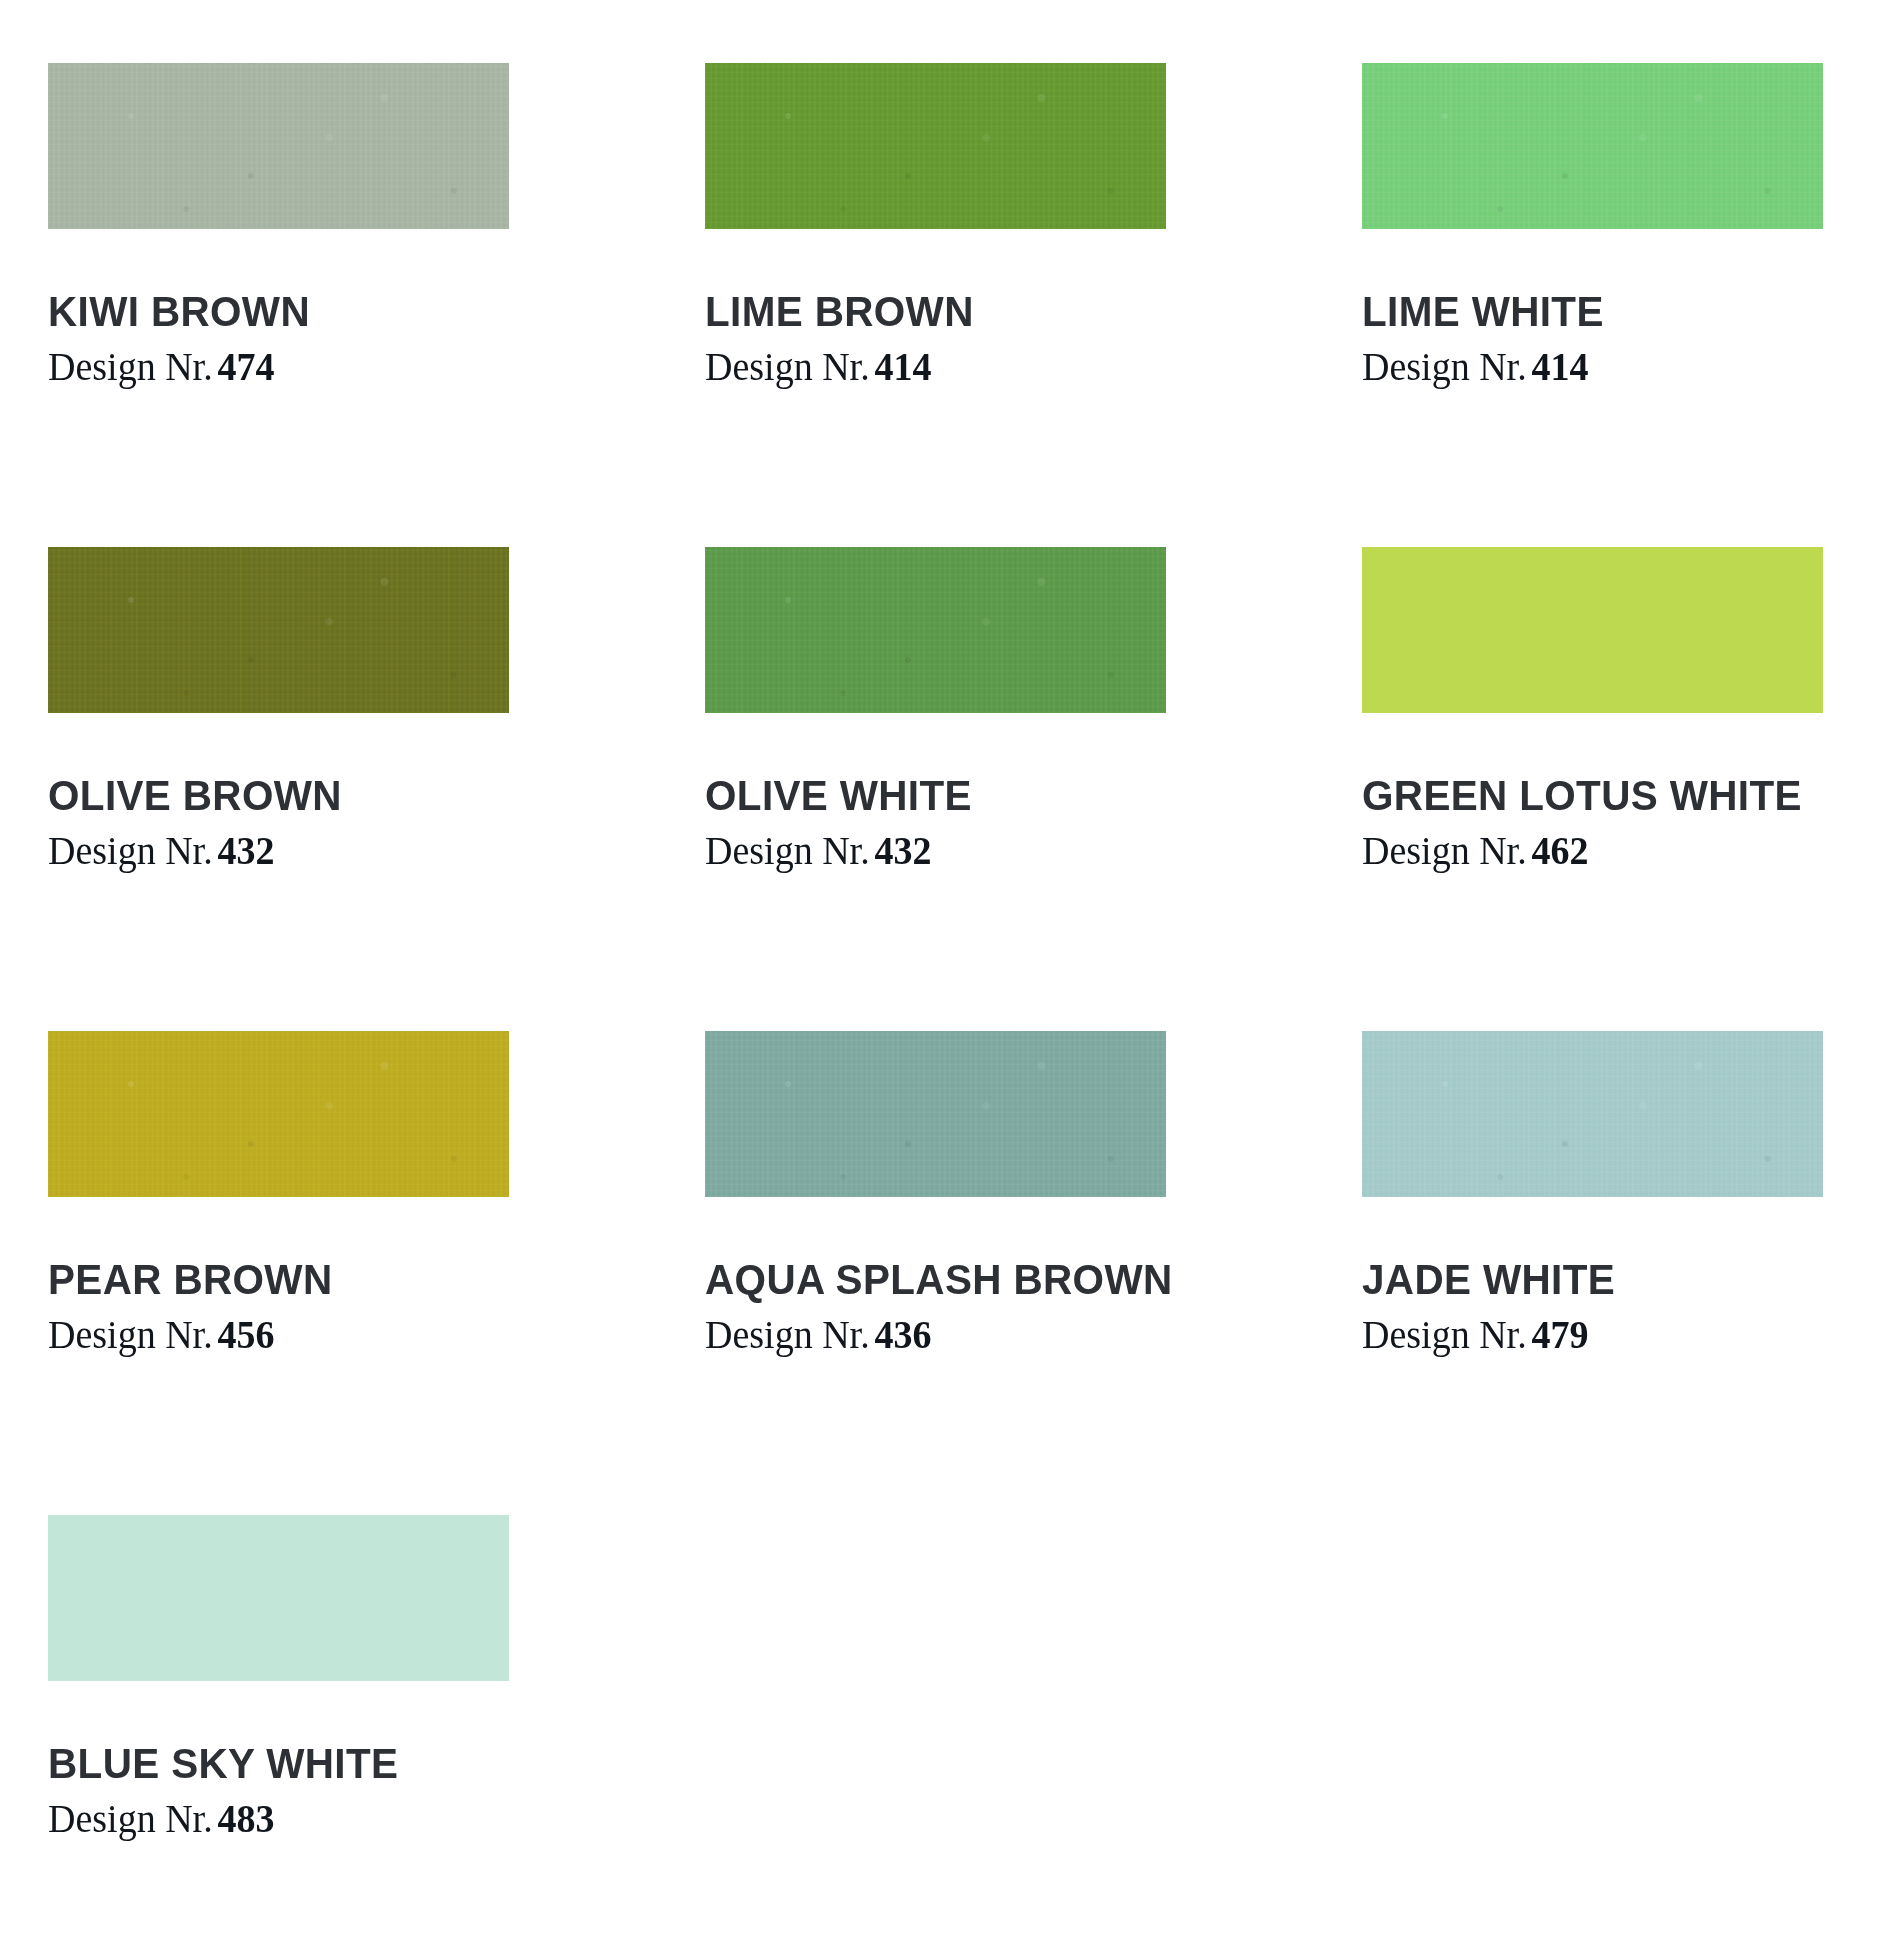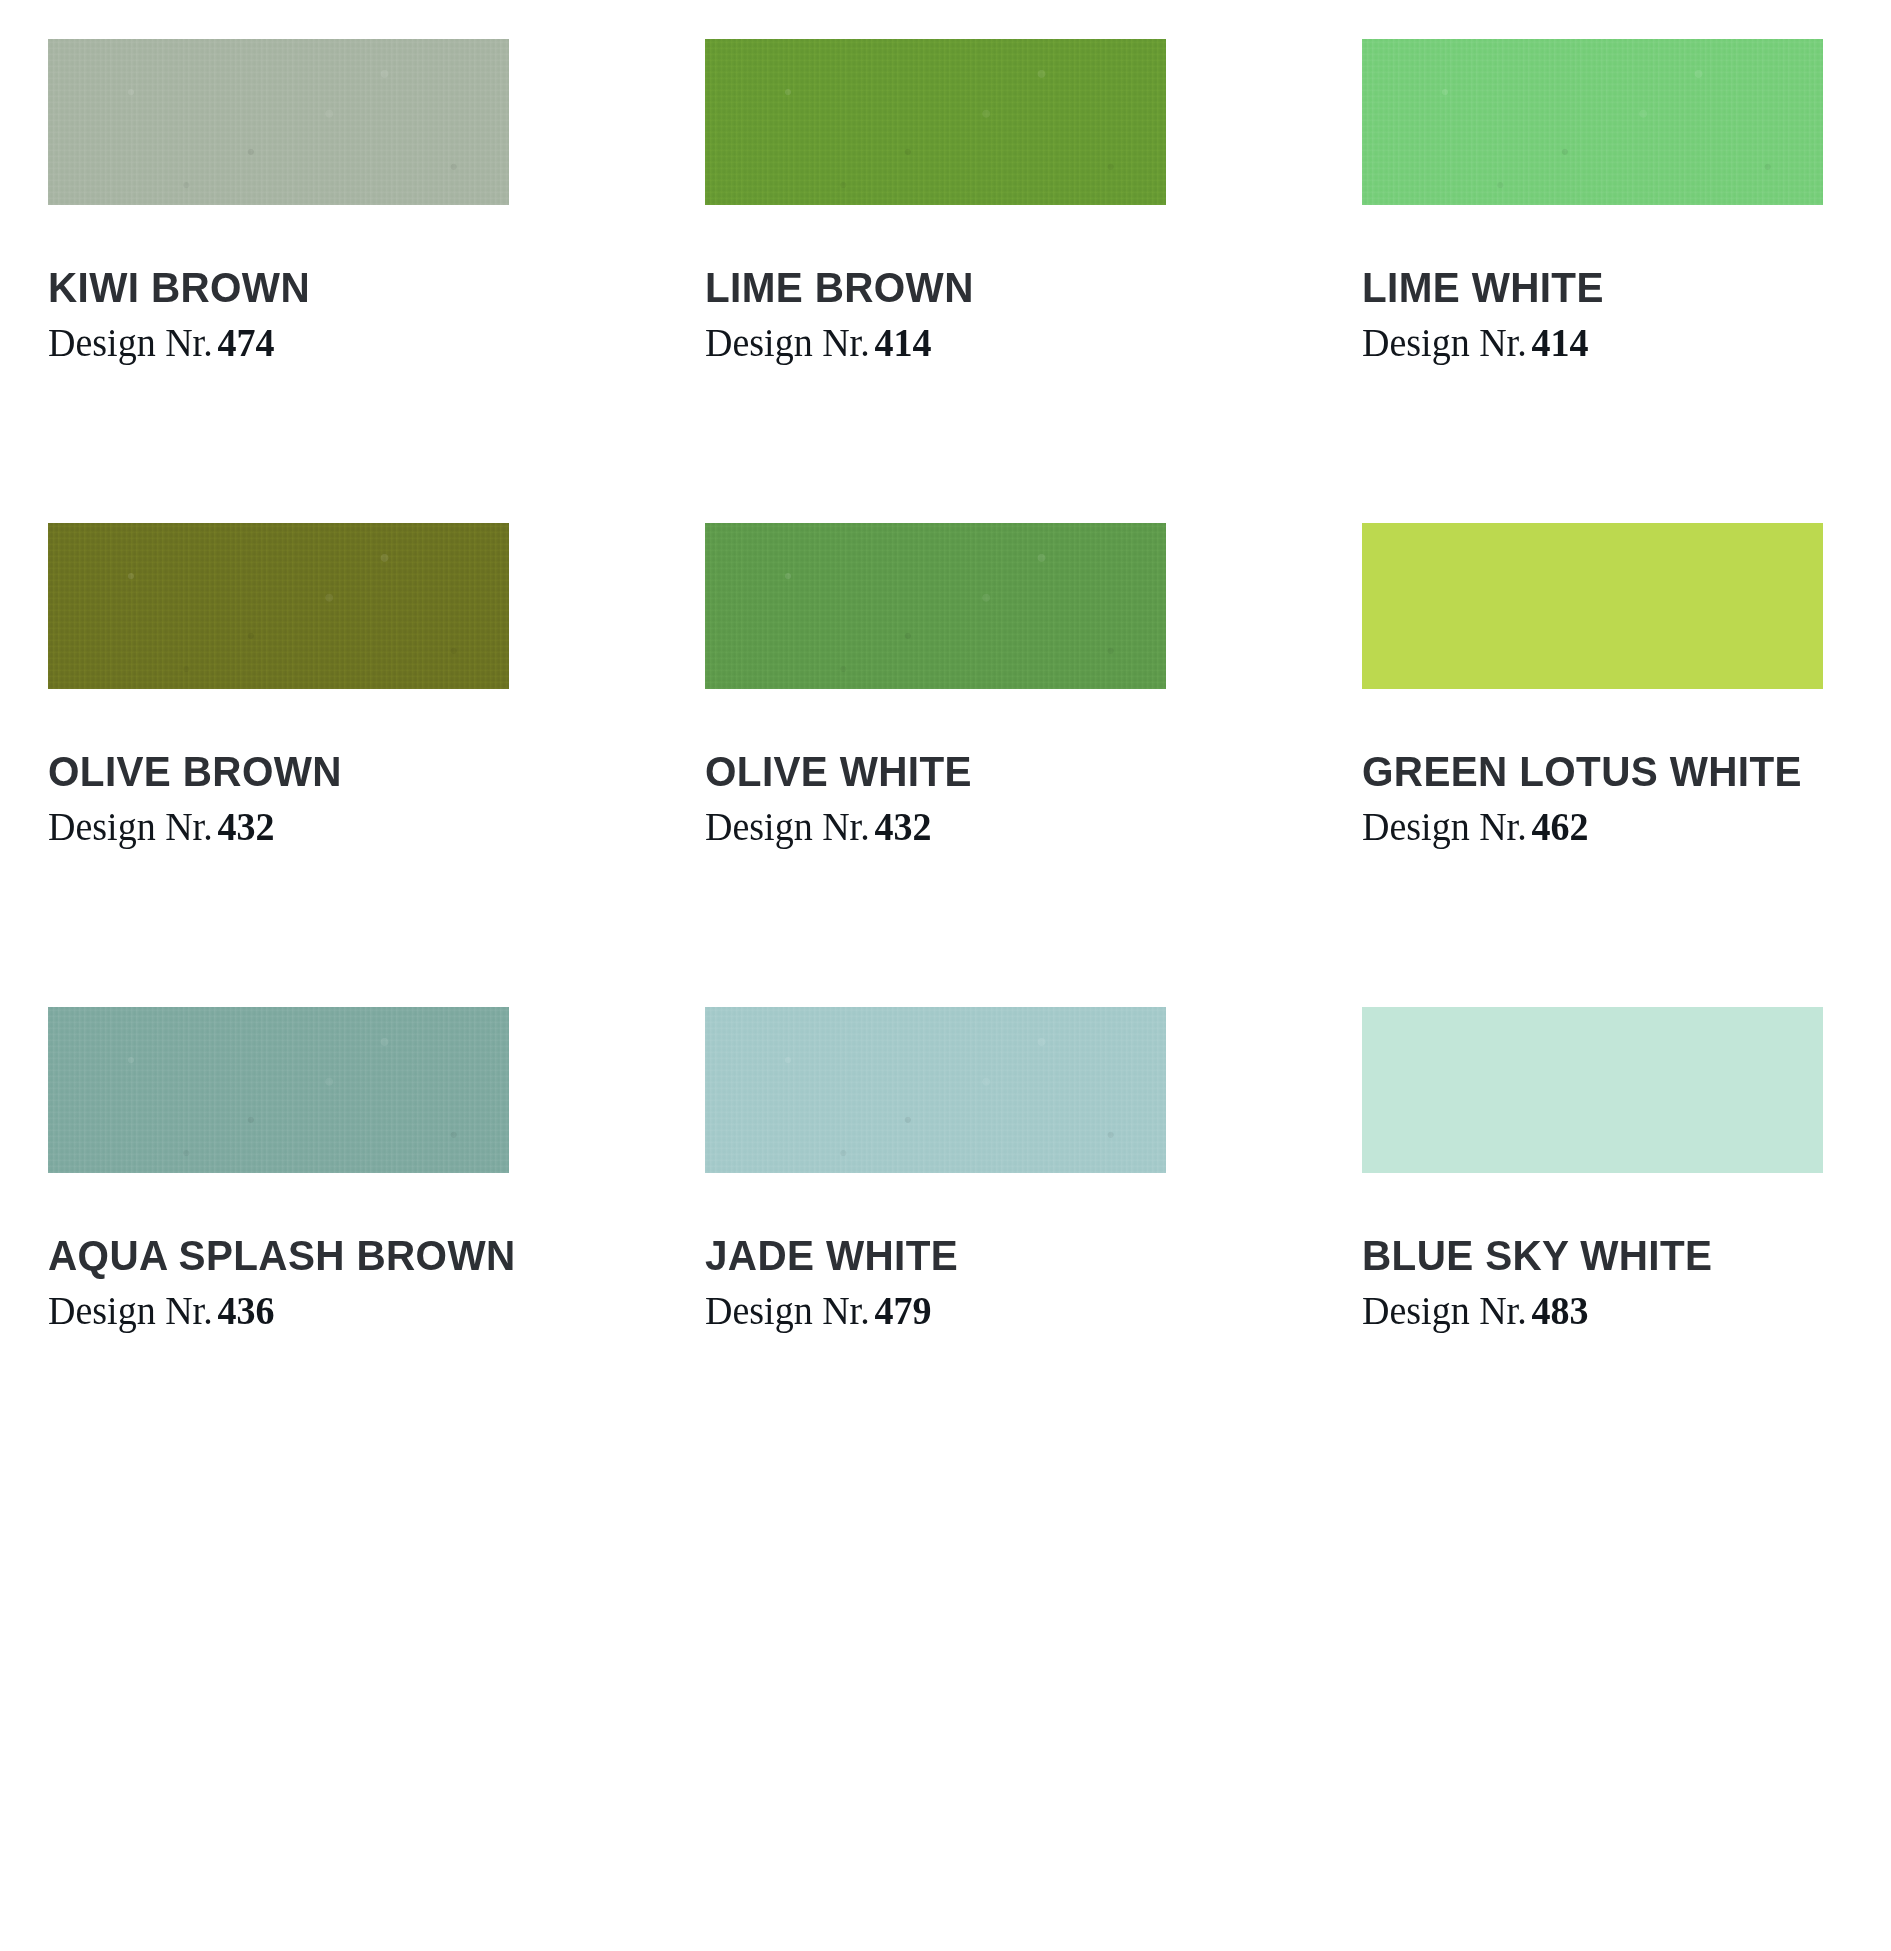--- a/index.html
+++ b/index.html
@@ -31,20 +31,21 @@
     display: grid;
     grid-template-columns: 461px 461px 461px;
     column-gap: 196px;
     row-gap: 0px;
     grid-auto-rows: 484px;
   }
 
   .swatch-card {
     position: relative;
     width: 461px;
+    margin-top: 24px;
   }
 
   .swatch-chip {
     width: 461px;
     height: 166px;
     display: block;
     position: relative;
     overflow: hidden;
   }
 
@@ -136,20 +137,25 @@
         <div class="swatch-chip textured" style="background-color: rgb(95, 155, 76);"></div>
         <div class="swatch-name">OLIVE WHITE</div>
         <div class="swatch-design"><span class="design-label">Design Nr.</span><span class="design-number">432</span></div>
       </div>
       <div class="swatch-card">
         <div class="swatch-chip flat" style="background-color: rgb(188, 217, 79);"></div>
         <div class="swatch-name">GREEN LOTUS WHITE</div>
         <div class="swatch-design"><span class="design-label">Design Nr.</span><span class="design-number">462</span></div>
       </div>
       <div class="swatch-card">
+        <div class="swatch-chip textured" style="background-color: rgb(191, 174, 35);"></div>
+        <div class="swatch-name">PEAR BROWN</div>
+        <div class="swatch-design"><span class="design-label">Design Nr.</span><span class="design-number">456</span></div>
+      </div>
+      <div class="swatch-card">
         <div class="swatch-chip textured" style="background-color: rgb(129, 171, 162);"></div>
         <div class="swatch-name">AQUA SPLASH BROWN</div>
         <div class="swatch-design"><span class="design-label">Design Nr.</span><span class="design-number">436</span></div>
       </div>
       <div class="swatch-card">
         <div class="swatch-chip textured" style="background-color: rgb(166, 203, 203);"></div>
         <div class="swatch-name">JADE WHITE</div>
         <div class="swatch-design"><span class="design-label">Design Nr.</span><span class="design-number">479</span></div>
       </div>
       <div class="swatch-card">

